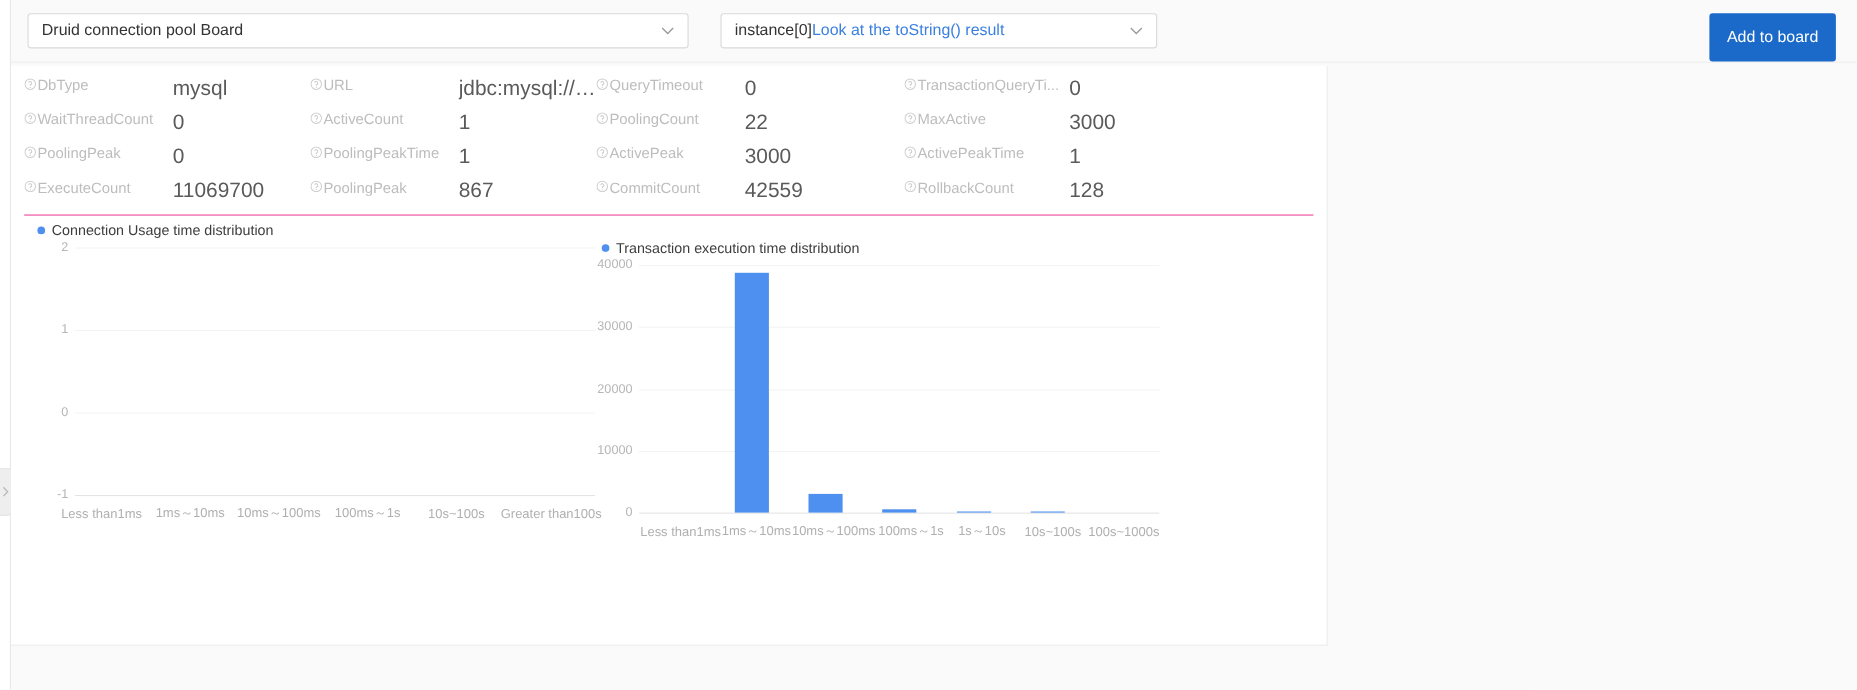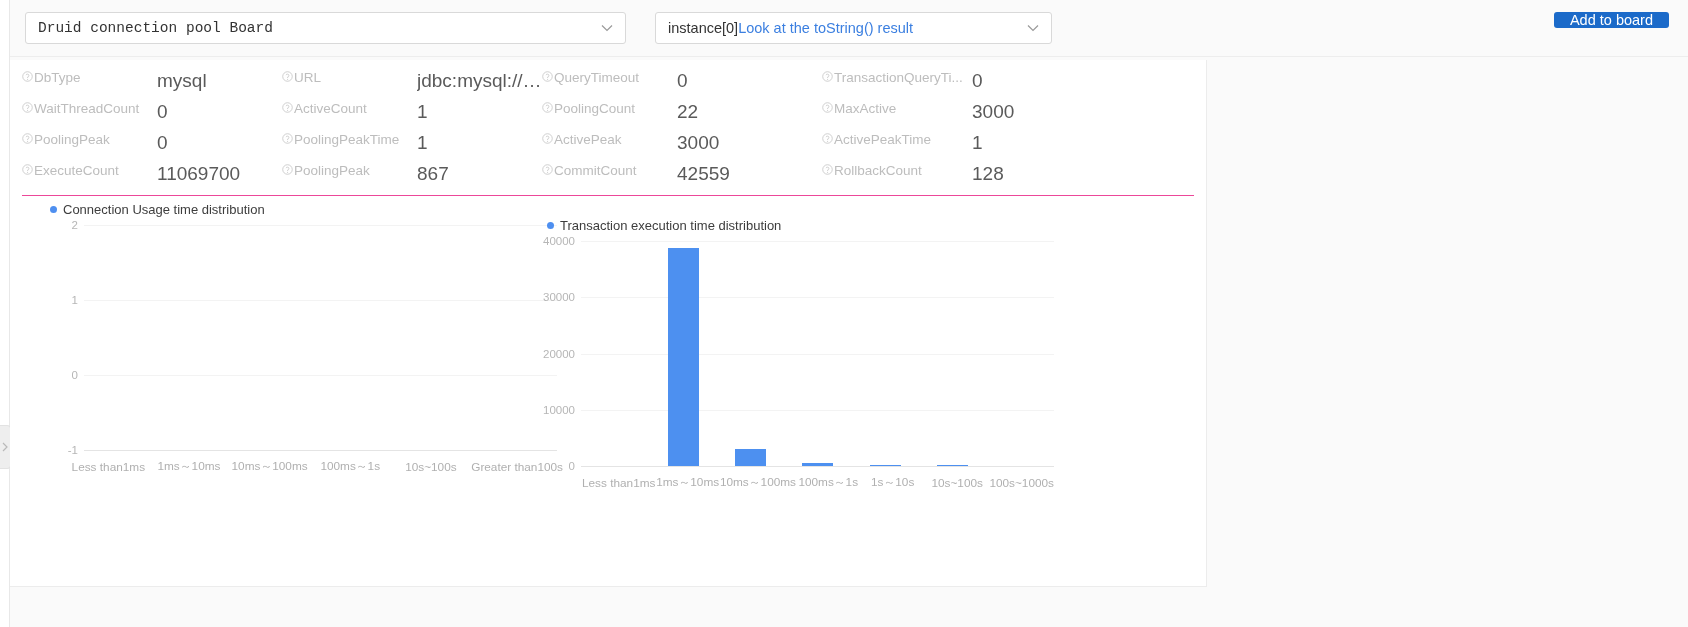--- a/index.html
+++ b/index.html
@@ -33,36 +33,36 @@
     position: absolute; left: 10px; top: 0; right: 0; height: 57px;
     background: #fafafa;
     border-bottom: 1px solid #ededed;
   }
   .select-box {
     position: absolute; background: #ffffff;
     border: 1px solid #d9d9d9; border-radius: 3px;
     height: 32px; display: flex; align-items: center;
     padding: 0 12px; cursor: pointer;
   }
-  #board-select { left: 15px; top: 12px; width: 601px; font-family: Liberation Mono, monospace; }
+  #board-select { left: 15px; top: 12px; width: 601px; }
   #instance-select { left: 645px; top: 12px; width: 397px; }
   .select-text {
     font-size: 14.5px; color: #333333; flex: 0 0 auto;
     white-space: nowrap; overflow: hidden; text-overflow: ellipsis;
   }
   .select-subtext {
     font-size: 14.5px; color: #3b7fe0; white-space: nowrap;
   }
   .select-spacer { flex: 1 1 auto; }
   .chevron { color: #9a9a9a; flex: 0 0 auto; }
   .chevron svg { display: block; }
 
   .add-btn {
     position: absolute; right: 19px; top: 12px;
-    height: 16px; padding: 0 16px;
+    height: 44px; padding: 0 16px;
     background: #1b6ac9; color: #ffffff;
     border: none; border-radius: 3px;
     font-family: "Liberation Sans", sans-serif;
     font-size: 14.5px; cursor: pointer;
     display: flex; align-items: center; justify-content: center;
   }
 
   
   .card {
     position: absolute; left: 10px; top: 60px;
@@ -108,21 +108,21 @@
   .q-icon { flex: 0 0 auto; margin-top: 1px; }
   .q-icon svg { display: block; }
   .m-value {
     font-size: 19px; color: #5a5a5a;
     white-space: nowrap; overflow: hidden; text-overflow: ellipsis;
   }
 
   
   .charts { position: relative; height: 300px; margin-top: 6px; }
   .chart { position: absolute; top: 0; height: 300px; }
-  #chart-left { left: 28px; width: 525px; }
+  #chart-left { left: 12px; width: 525px; }
   #chart-right { left: 525px; width: 525px; margin-top: 16px; }
 
   .chart-title {
     display: flex; align-items: center; gap: 6px;
     font-size: 13px; color: #3d3d3d; margin-left: 12px;
   }
   .legend-dot { width: 7px; height: 7px; border-radius: 50%; background: #4e8ff0; }
 
   .plot { position: relative; margin-top: 8px; height: 225px; }
   .grid-line {

